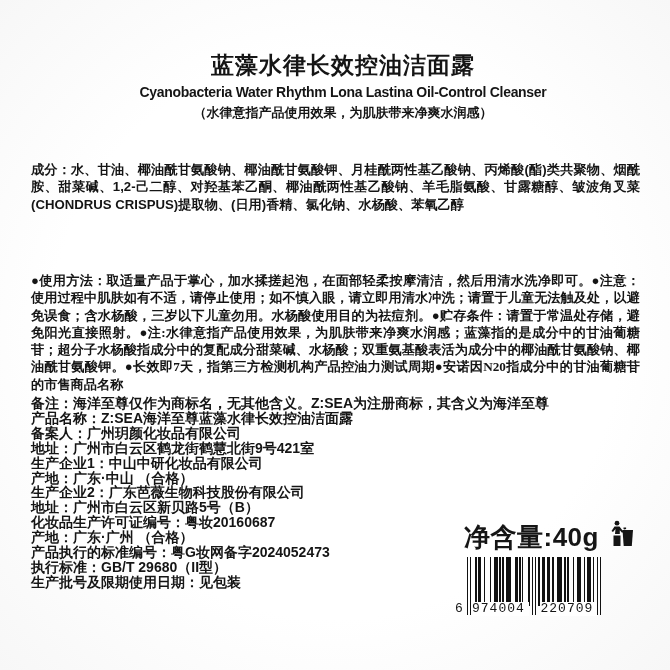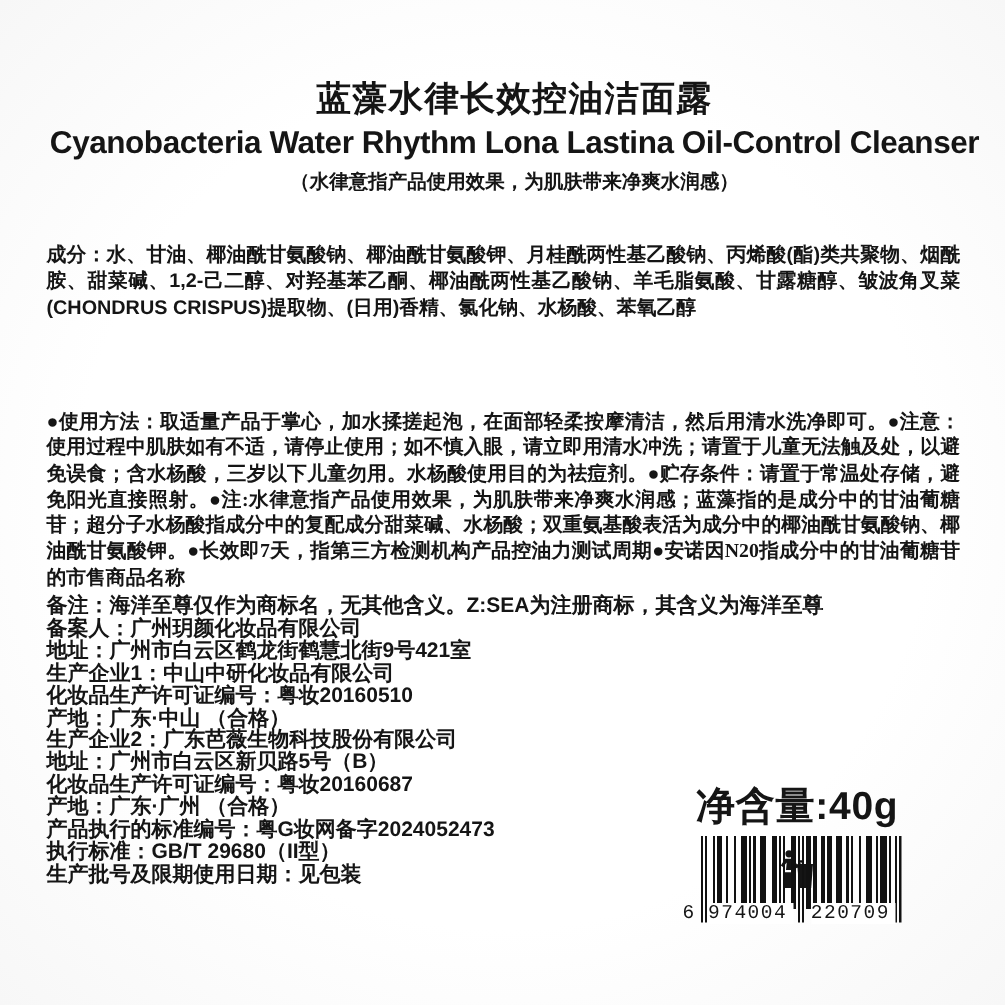--- a/index.html
+++ b/index.html
@@ -5,29 +5,29 @@
   html,body{margin:0;padding:0;}
   body{
     width:670px;height:670px;background:#fcfcfc;color:#151515;
     font-family:"Liberation Sans","DejaVu Sans",sans-serif;font-weight:700;
     -webkit-font-smoothing:antialiased;
   }
   .page{position:relative;width:670px;height:670px;overflow:hidden;
     background:radial-gradient(ellipse at center,#ffffff 60%,#f7f7f7 100%);}
   .titles{position:absolute;top:50px;left:0;right:0;text-align:center;margin-left:16px;}
   .title-cn{font-size:23px;margin:0;letter-spacing:1px;}
-  .title-en{font-size:21px;margin:3px 0 0;letter-spacing:-0.3px;}
+  .title-en{font-size:14px;margin:3px 0 0;letter-spacing:-0.3px;}
   .title-note{font-size:13px;margin-top:4px;}
   .para{position:absolute;left:31px;width:609px;font-size:13.2px;line-height:17.3px;
     text-align:justify;overflow-wrap:anywhere;}
   .ingredients{top:161px;}
   .usage{top:272px;font-family:Liberation Serif, serif;}
   .info{position:absolute;left:31px;top:396px;width:612px;font-size:14px;line-height:14.9px;}
   .info-line{margin:0;}
-  .net{position:absolute;left:464px;top:520px;display:flex;align-items:center;gap:11px;flex-direction:column;}
+  .net{position:absolute;left:464px;top:520px;display:flex;gap:11px;}
   .net-label{font-size:26px;letter-spacing:0.5px;white-space:nowrap;}
   .dispose-icon{display:inline-flex;width:24px;height:27px;}
   .barcode{position:absolute;left:455px;top:557px;width:160px;height:62px;}
   .bars{position:absolute;left:12px;top:0;}
   .barcode-digits{position:absolute;left:0;top:45px;width:148px;display:flex;
     font-family:"Liberation Mono","DejaVu Sans Mono",monospace;font-weight:500;
     font-size:13px;line-height:14px;}
   .bd0{width:11px;background:#fff0;text-align:left;}
   .bd1,.bd2{flex:1;text-align:left;background:#fff;margin:0 6px;letter-spacing:1px;}
 </style>
@@ -44,24 +44,24 @@
 
   <div class="para ingredients">
     <span>成分：水、甘油、椰油酰甘氨酸钠、椰油酰甘氨酸钾、月桂酰两性基乙酸钠、丙烯酸(酯)类共聚物、烟酰胺、甜菜碱、1,2-己二醇、对羟基苯乙酮、椰油酰两性基乙酸钠、羊毛脂氨酸、甘露糖醇、皱波角叉菜(CHONDRUS CRISPUS)提取物、(日用)香精、氯化钠、水杨酸、苯氧乙醇</span>
     <br>
   </div>
 
   <div class="para usage">●使用方法：取适量产品于掌心，加水揉搓起泡，在面部轻柔按摩清洁，然后用清水洗净即可。●注意：使用过程中肌肤如有不适，请停止使用；如不慎入眼，请立即用清水冲洗；请置于儿童无法触及处，以避免误食；含水杨酸，三岁以下儿童勿用。水杨酸使用目的为祛痘剂。●贮存条件：请置于常温处存储，避免阳光直接照射。●注:水律意指产品使用效果，为肌肤带来净爽水润感；蓝藻指的是成分中的甘油葡糖苷；超分子水杨酸指成分中的复配成分甜菜碱、水杨酸；双重氨基酸表活为成分中的椰油酰甘氨酸钠、椰油酰甘氨酸钾。●长效即7天，指第三方检测机构产品控油力测试周期●安诺因N20指成分中的甘油葡糖苷的市售商品名称</div>
 
   <div class="info">
       <div class="info-line">备注：海洋至尊仅作为商标名，无其他含义。Z:SEA为注册商标，其含义为海洋至尊</div>
+      <div class="info-line">产品名称：Z:SEA海洋至尊蓝藻水律长效控油洁面露</div>
       <div class="info-line">备案人：广州玥颜化妆品有限公司</div>
       <div class="info-line">地址：广州市白云区鹤龙街鹤慧北街9号421室</div>
       <div class="info-line">生产企业1：中山中研化妆品有限公司</div>
-      <div class="info-line">化妆品生产许可证编号：粤妆20160510</div>
       <div class="info-line">产地：广东·中山 （合格）</div>
       <div class="info-line">生产企业2：广东芭薇生物科技股份有限公司</div>
       <div class="info-line">地址：广州市白云区新贝路5号（B）</div>
       <div class="info-line">化妆品生产许可证编号：粤妆20160687</div>
       <div class="info-line">产地：广东·广州 （合格）</div>
       <div class="info-line">产品执行的标准编号：粤G妆网备字2024052473</div>
       <div class="info-line">执行标准：GB/T 29680（II型）</div>
       <div class="info-line">生产批号及限期使用日期：见包装</div>
     </div>
 

